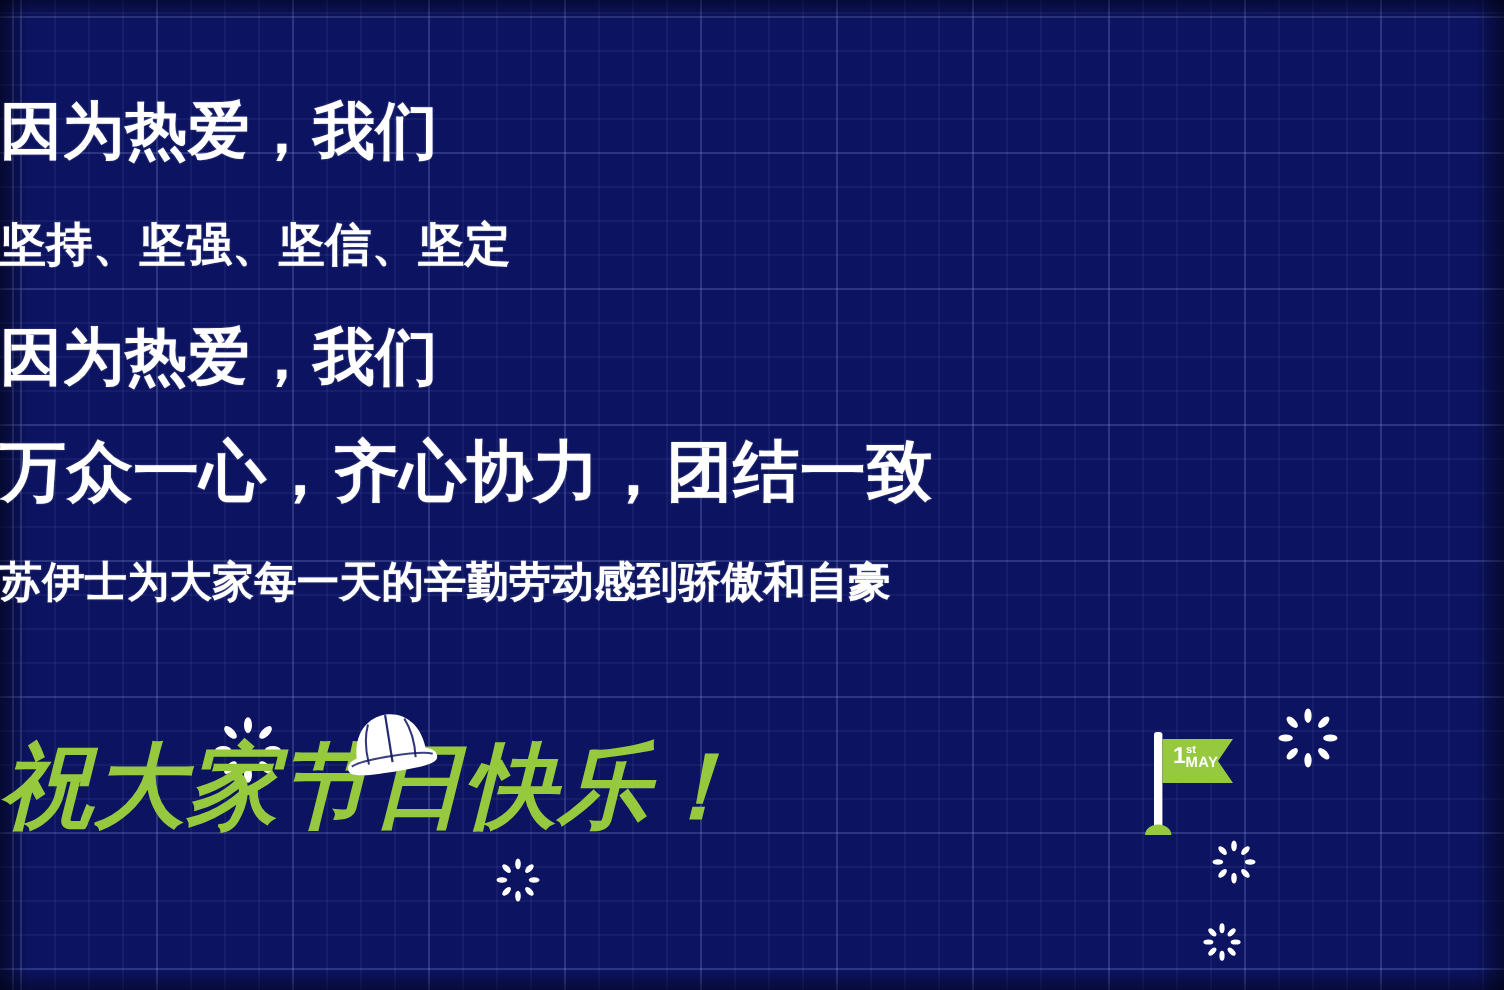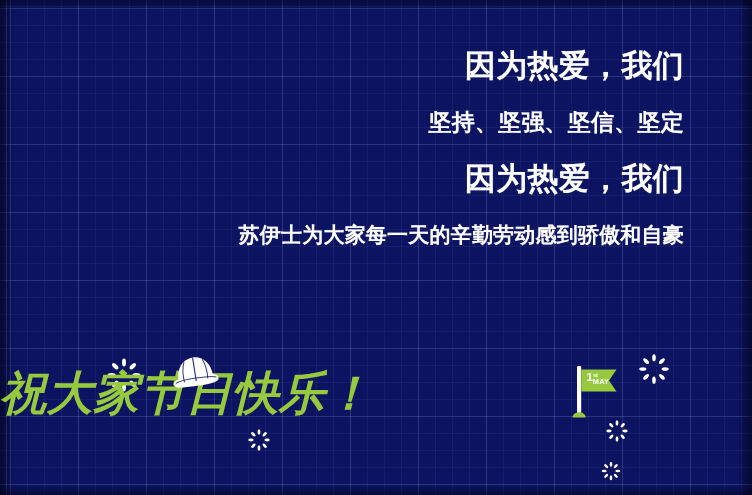--- a/index.html
+++ b/index.html
@@ -51,21 +51,21 @@
                                 rgba(0,0,10,0.0) calc(100% - 10px), rgba(0,0,10,0.45) 100%);
     pointer-events: none;
   }
 
   
   .verse-block {
     position: absolute;
     left: 0;
     top: 38px;
     width: 684px;
-    text-align: right;
+    text-align: left;
     z-index: 4;
   }
   .verse-line {
     color: #ffffff;
     font-weight: 700;
     letter-spacing: 0.01em;
     white-space: nowrap;
     text-shadow: 0 0 1px rgba(255,255,255,0.35);
   }
   .vl-1 { font-size: 31px; line-height: 56px; }
@@ -126,20 +126,21 @@
 <body>
 
 <div id="poster">
 
   <div class="grid-layer"></div>
 
   <div class="verse-block">
     <div class="verse-line vl-1">因为热爱，我们</div>
     <div class="verse-line vl-2">坚持、坚强、坚信、坚定</div>
     <div class="verse-line vl-3">因为热爱，我们</div>
+    <div class="verse-line vl-4">万众一心，齐心协力，团结一致</div>
     <div class="verse-line vl-5">苏伊士为大家每一天的辛勤劳动感到骄傲和自豪</div>
   </div>
 
   <div id="sparkle-host">
       <div class="sparkle" style="left: 104px; top: 355px; width: 40px; height: 40px;"><svg viewBox="0 0 40 40" width="40" height="40">
           <ellipse cx="20.00" cy="7.60" rx="2.00" ry="4.00" fill="#ffffff" transform="rotate(0.00 20.00 7.60)"></ellipse>
           <ellipse cx="28.77" cy="11.23" rx="2.00" ry="4.00" fill="#ffffff" transform="rotate(45.00 28.77 11.23)"></ellipse>
           <ellipse cx="32.40" cy="20.00" rx="2.00" ry="4.00" fill="#ffffff" transform="rotate(90.00 32.40 20.00)"></ellipse>
           <ellipse cx="28.77" cy="28.77" rx="2.00" ry="4.00" fill="#ffffff" transform="rotate(135.00 28.77 28.77)"></ellipse>
           <ellipse cx="20.00" cy="32.40" rx="2.00" ry="4.00" fill="#ffffff" transform="rotate(180.00 20.00 32.40)"></ellipse>

